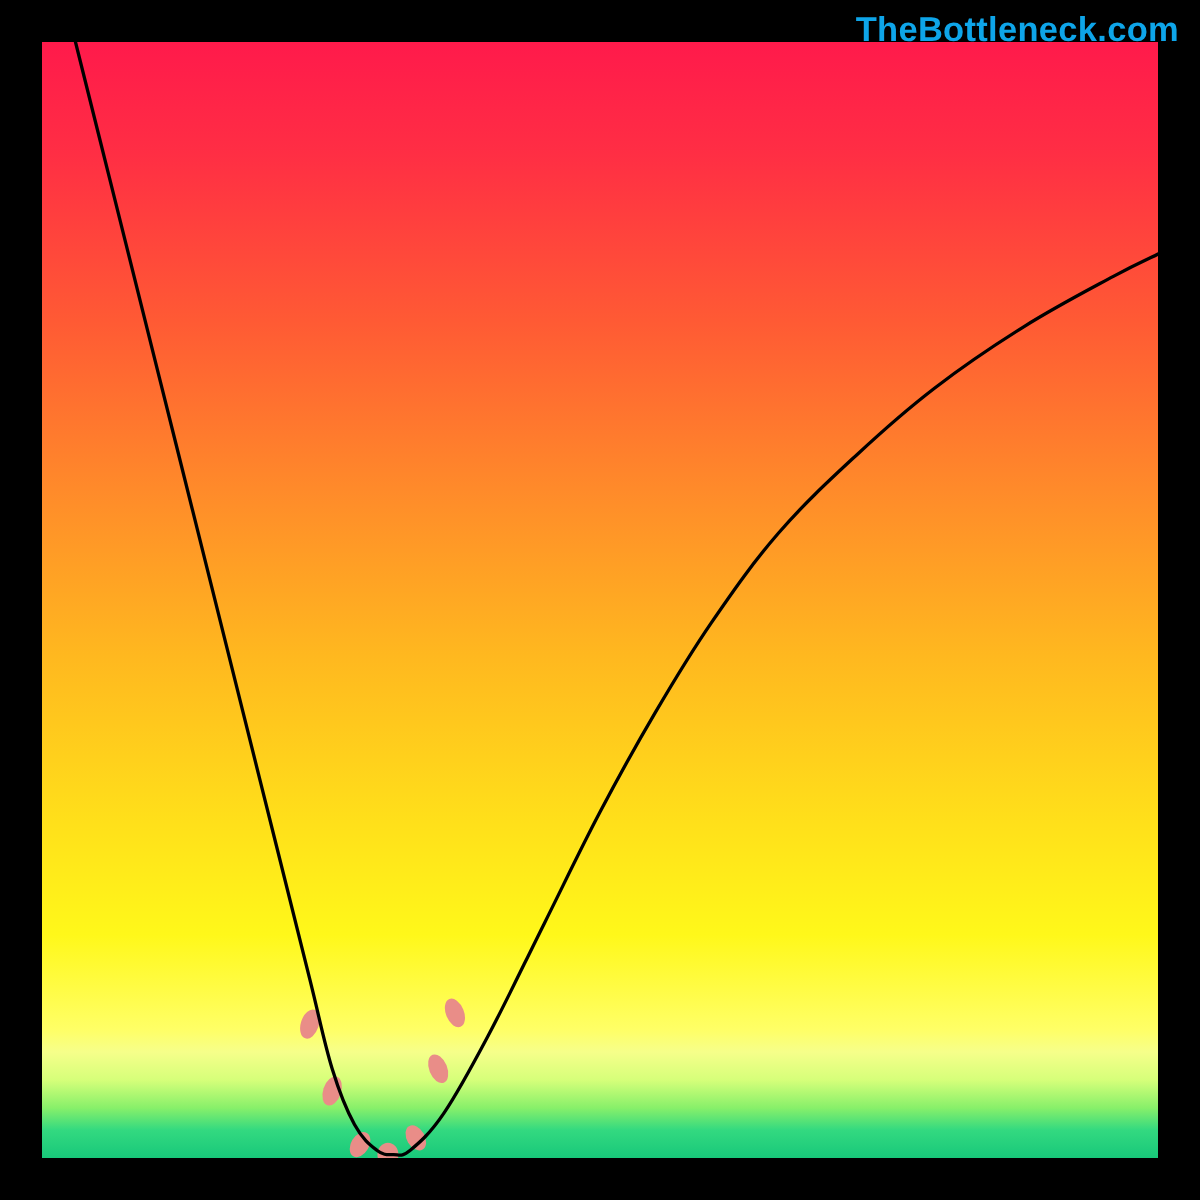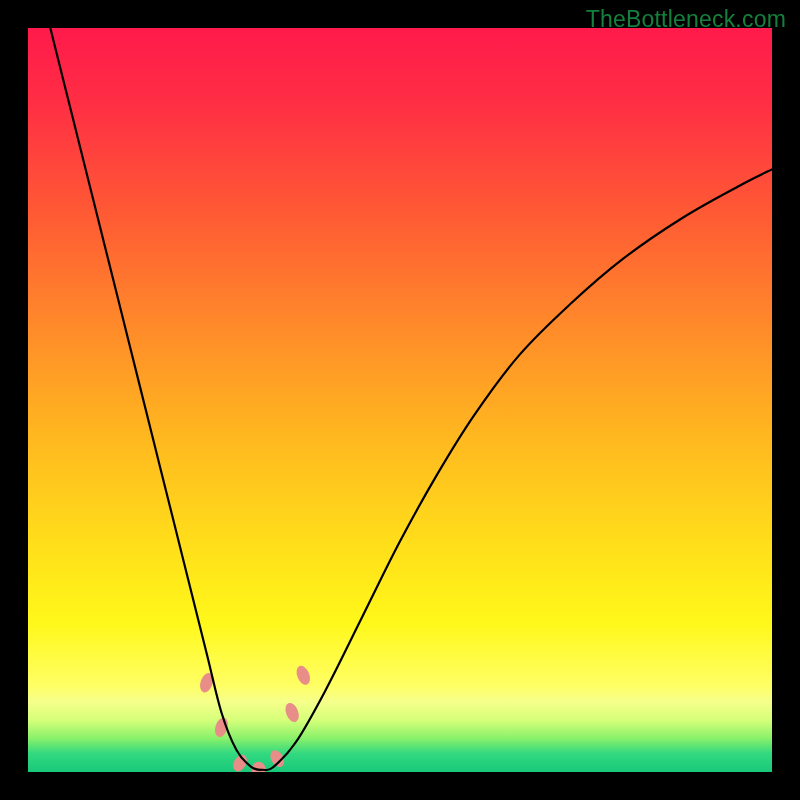--- a/index.html
+++ b/index.html
@@ -23,24 +23,24 @@
     top: 28px;
     left: 28px;
     width: 744px;
     height: 744px;
     overflow: hidden;
   }
   .watermark {
     position: absolute;
     top: 6px;
     right: 14px;
-    color: #15803d;
+    color: #0ea5e9;
     font-size: 23px;
     letter-spacing: 0.2px;
-    font-weight: 400;
+    font-weight: 700;
   }
   svg { display: block; }
 </style>
 </head>
 <body>
 
 <div class="frame">
   <div class="watermark">TheBottleneck.com</div>
 
   <div class="plot-area">

